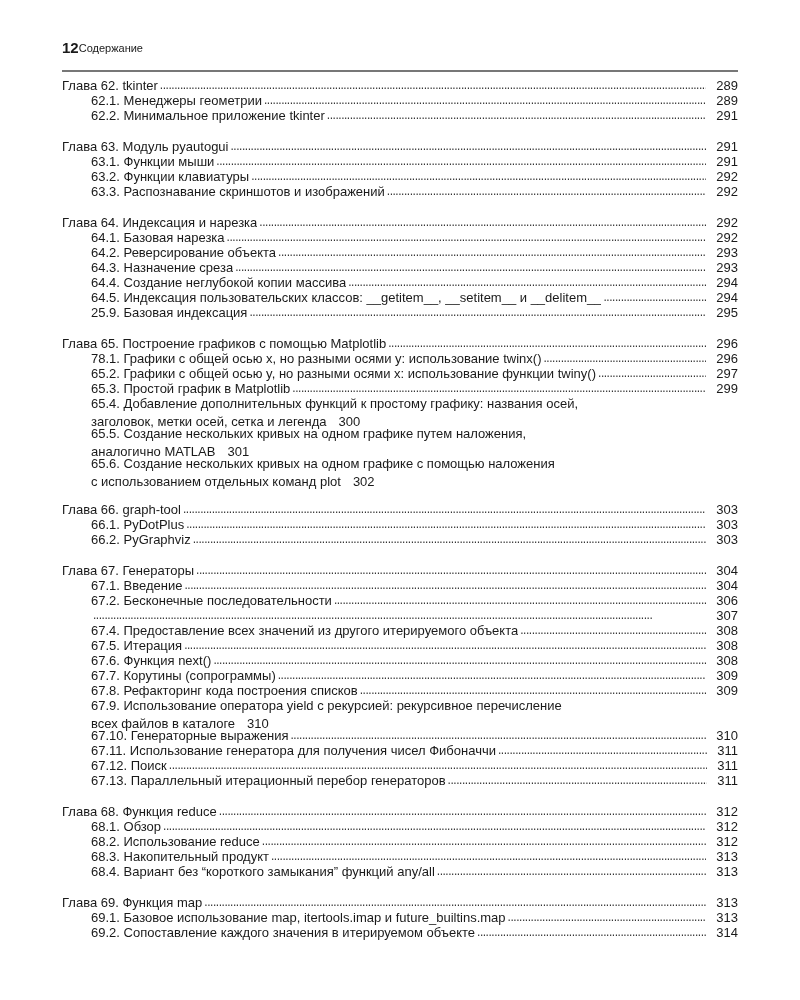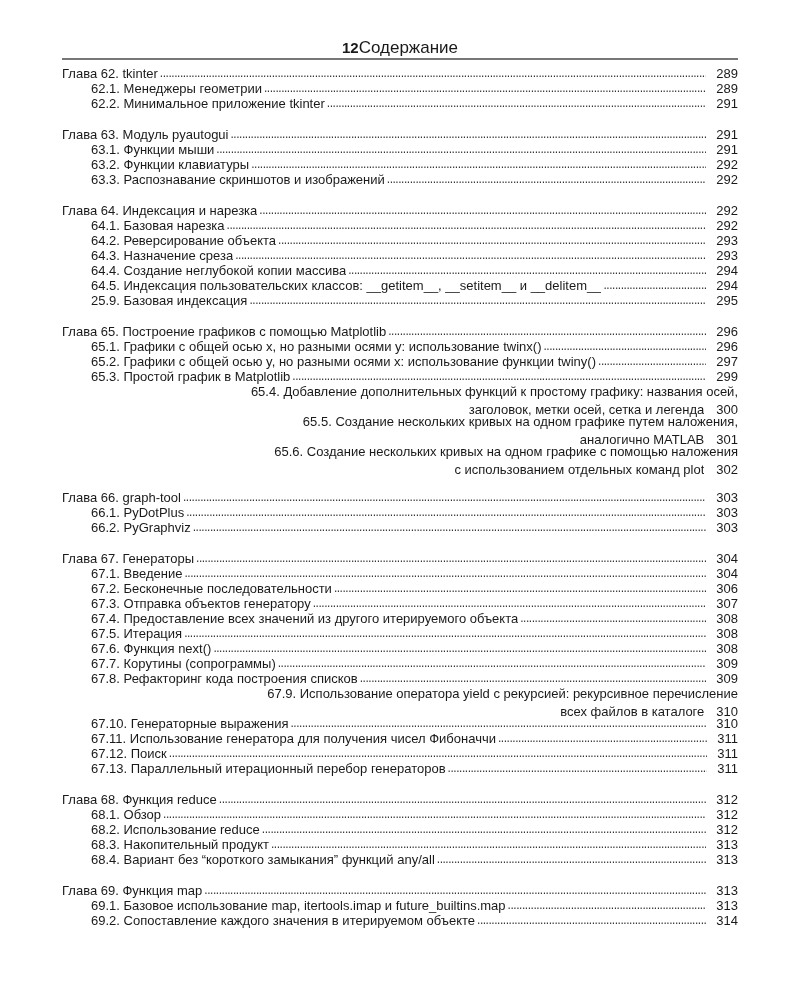--- a/index.html
+++ b/index.html
@@ -16,33 +16,33 @@
       color: #1a1a1a;
     }
     .page {
       position: absolute;
       left: 62px;
       top: 40px;
       width: 676px;
     }
     .running-head {
       display: flex;
-      justify-content: center;
+      justify-content: flex-start;
       align-items: flex-end;
       height: 16px;
-      padding-bottom: 2px;
+      padding-bottom: 14px;
       border-bottom: 2px solid #777777;
     }
     .page-number {
       font-weight: bold;
       font-size: 15px;
       line-height: 16px;
     }
     .section-title {
-      font-size: 17px;
+      font-size: 11px;
       line-height: 16px;
     }
     .toc {
       margin-top: 6px;
     }
     .chapter {
       margin-bottom: 16px;
     }
     .entry {
       display: flex;
@@ -51,21 +51,21 @@
       line-height: 15px;
       height: 15px;
       white-space: nowrap;
     }
     .entry.sub {
       padding-left: 29px;
     }
     .entry.multi {
       height: auto;
       flex-direction: column;
-      align-items: flex-end;
+      align-items: flex-start;
     }
     .entry.multi .first-line {
       line-height: 15px;
       height: 15px;
       white-space: nowrap;
     }
     .entry.multi .last-line {
       display: flex;
       align-items: baseline;
       line-height: 15px;
@@ -185,21 +185,21 @@
           <span class="pg">295</span>
         </div>
       </div>
       <div class="chapter">
         <div class="entry chapter-entry">
           <span class="label">Глава 65. Построение графиков с помощью Matplotlib</span>
           <span class="leader"></span>
           <span class="pg">296</span>
         </div>
         <div class="entry sub">
-          <span class="label">65.1. Графики с общей осью x, но разными осями y: использование twinx()</span>
+          <span class="label">78.1. Графики с общей осью x, но разными осями y: использование twinx()</span>
           <span class="leader"></span>
           <span class="pg">296</span>
         </div>
         <div class="entry sub">
           <span class="label">65.2. Графики с общей осью y, но разными осями x: использование функции twiny()</span>
           <span class="leader"></span>
           <span class="pg">297</span>
         </div>
         <div class="entry sub">
           <span class="label">65.3. Простой график в Matplotlib</span>
@@ -258,21 +258,20 @@
           <span class="label">67.1. Введение</span>
           <span class="leader"></span>
           <span class="pg">304</span>
         </div>
         <div class="entry sub">
           <span class="label">67.2. Бесконечные последовательности</span>
           <span class="leader"></span>
           <span class="pg">306</span>
         </div>
         <div class="entry sub">
-          <span class="label">67.3. Отправка объектов генератору</span>
           <span class="leader"></span>
           <span class="pg">307</span>
         </div>
         <div class="entry sub">
           <span class="label">67.4. Предоставление всех значений из другого итерируемого объекта</span>
           <span class="leader"></span>
           <span class="pg">308</span>
         </div>
         <div class="entry sub">
           <span class="label">67.5. Итерация</span>

